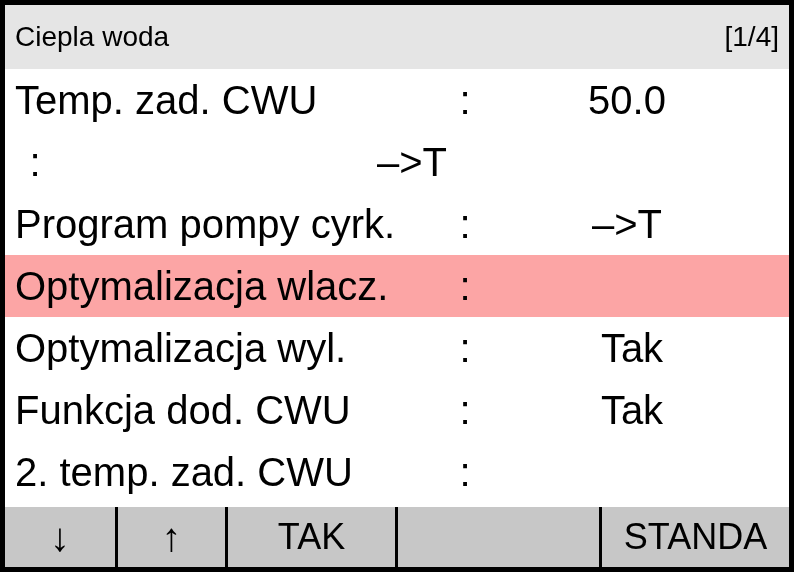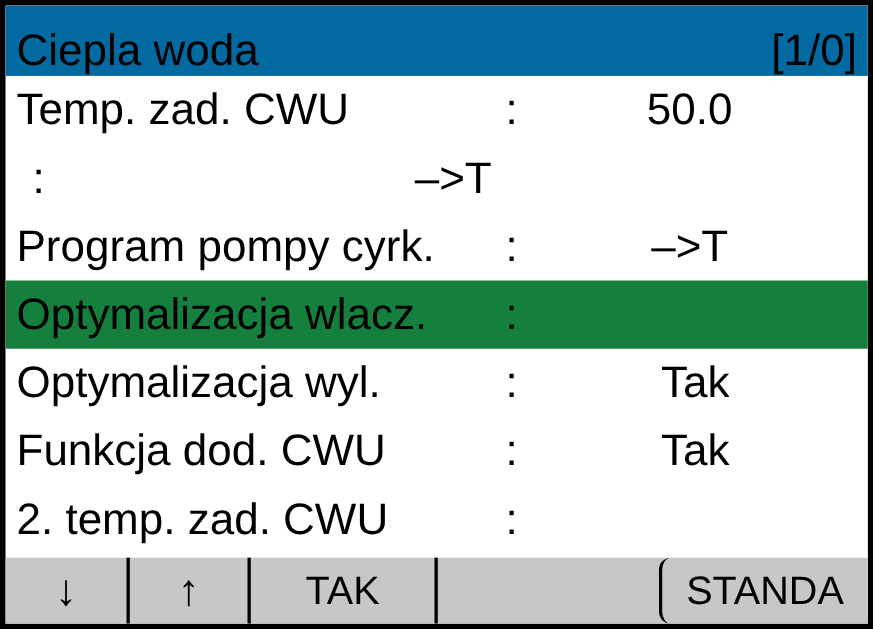--- a/index.html
+++ b/index.html
@@ -10,47 +10,47 @@
   .screen {
     width: 794px;
     height: 572px;
     border: 5px solid #000;
     display: flex;
     flex-direction: column;
     overflow: hidden;
     position: relative;
   }
   .header {
-    background: #0369a1;
+    background: #e5e5e5;
     display: flex;
-    align-items: flex-end;
+    align-items: center;
     height: 64px;
     padding: 0 10px;
-    font-size: 40px;
+    font-size: 28px;
   }
   .header .title {
     flex: 1;
   }
   .header .page {
     text-align: right;
   }
   .rows {
     flex: 1;
     display: flex;
     flex-direction: column;
   }
   .row {
     display: flex;
     align-items: center;
     height: 62px;
     padding: 0 10px;
     font-size: 40px;
   }
   .row.highlight {
-    background: #15803d;
+    background: #fca5a5;
   }
   .row .label {
     flex: 0 0 430px;
   }
   .row .colon {
     flex: 0 0 40px;
     text-align: center;
   }
   .row .value {
     flex: 1;
@@ -72,35 +72,35 @@
     display: flex;
     align-items: center;
     justify-content: center;
     height: 100%;
   }
   .footer .cell:first-child { border-left: none; }
   .c-down { width: 110px; }
   .c-up { width: 110px; }
   .c-tak { width: 170px; }
   .c-gap { flex: 1; border-left: none; }
-  .c-standa { width: 190px; border-left: none; border-radius: 11px; }
+  .c-standa { width: 190px; border-left: none; }
   .c-ok { width: 110px; }
   .arrow {
     font-size: 40px;
     line-height: 1;
   }
 </style>
 </head>
 <body>
 
 <div class="screen">
 
   <div class="header">
     <span class="title">Ciepla woda</span>
-    <span class="page">[1/0]</span>
+    <span class="page">[1/4]</span>
   </div>
 
   <div class="rows">
 
     <div class="row">
       <span class="label">Temp. zad. CWU</span>
       <span class="colon">:</span>
       <span class="value">50.0</span>
     </div>
 

